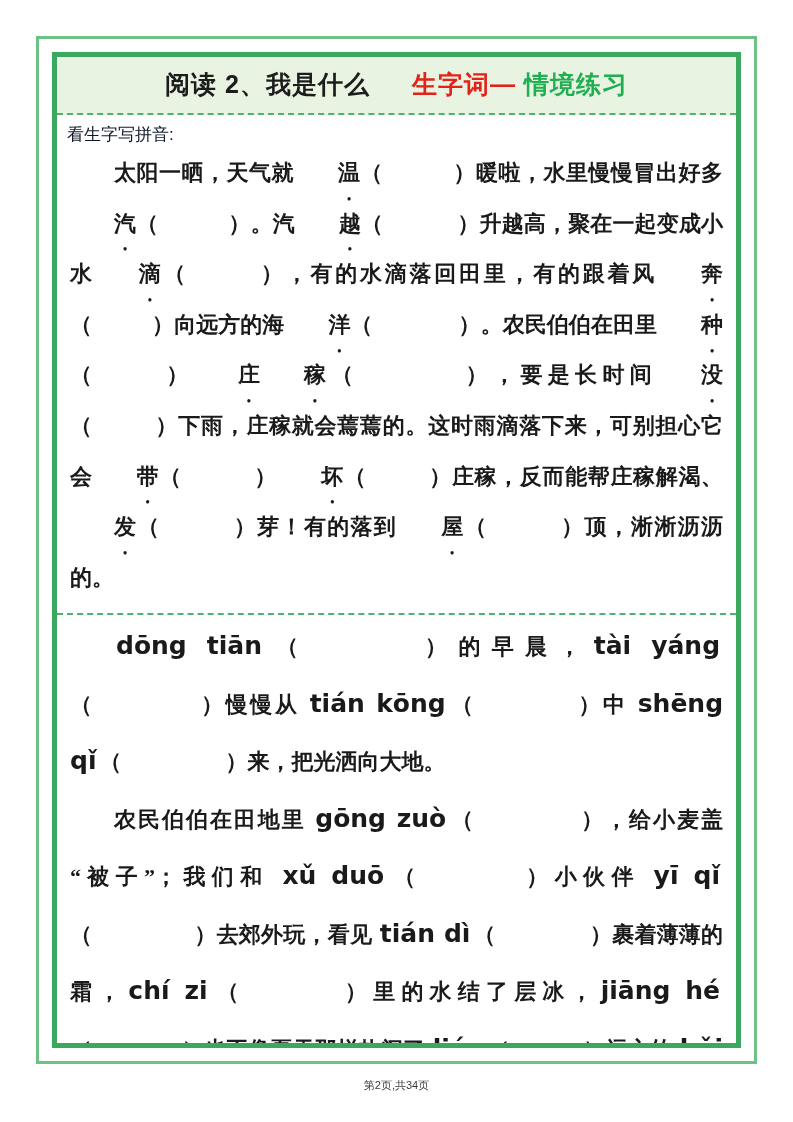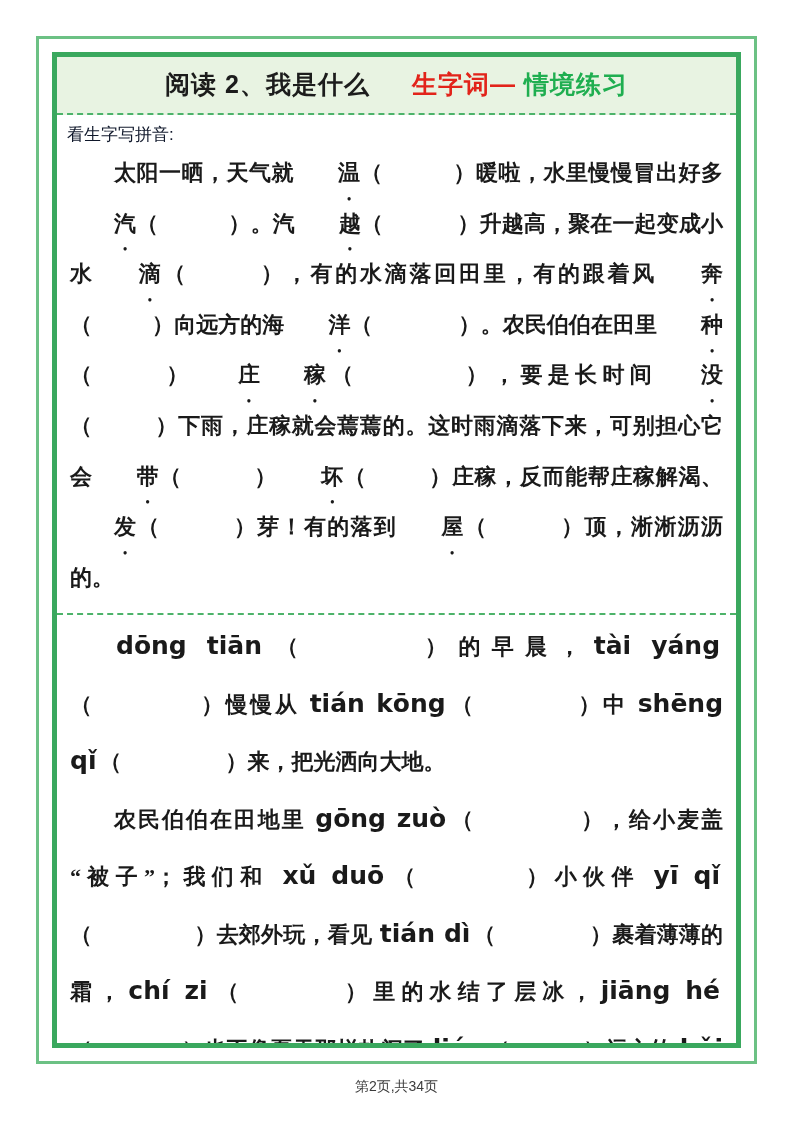--- a/index.html
+++ b/index.html
@@ -85,21 +85,21 @@
     margin: 0 3px 0 2px;
   }
   .blank { white-space: nowrap; }
   .blank .gap { display: inline-block; }
   .page-footer {
     position: absolute;
     left: 0; right: 0;
     top: 1078px;
     text-align: center;
     font-family: "Liberation Sans", "DejaVu Sans", sans-serif;
-    font-size: 14px;
+    font-size: 11px;
     color: #3c3c3c;
   }
 </style>
 </head>
 <body>
 
 <div class="page-frame">
   <div class="frame-inner">
 
     <div class="header-band">

